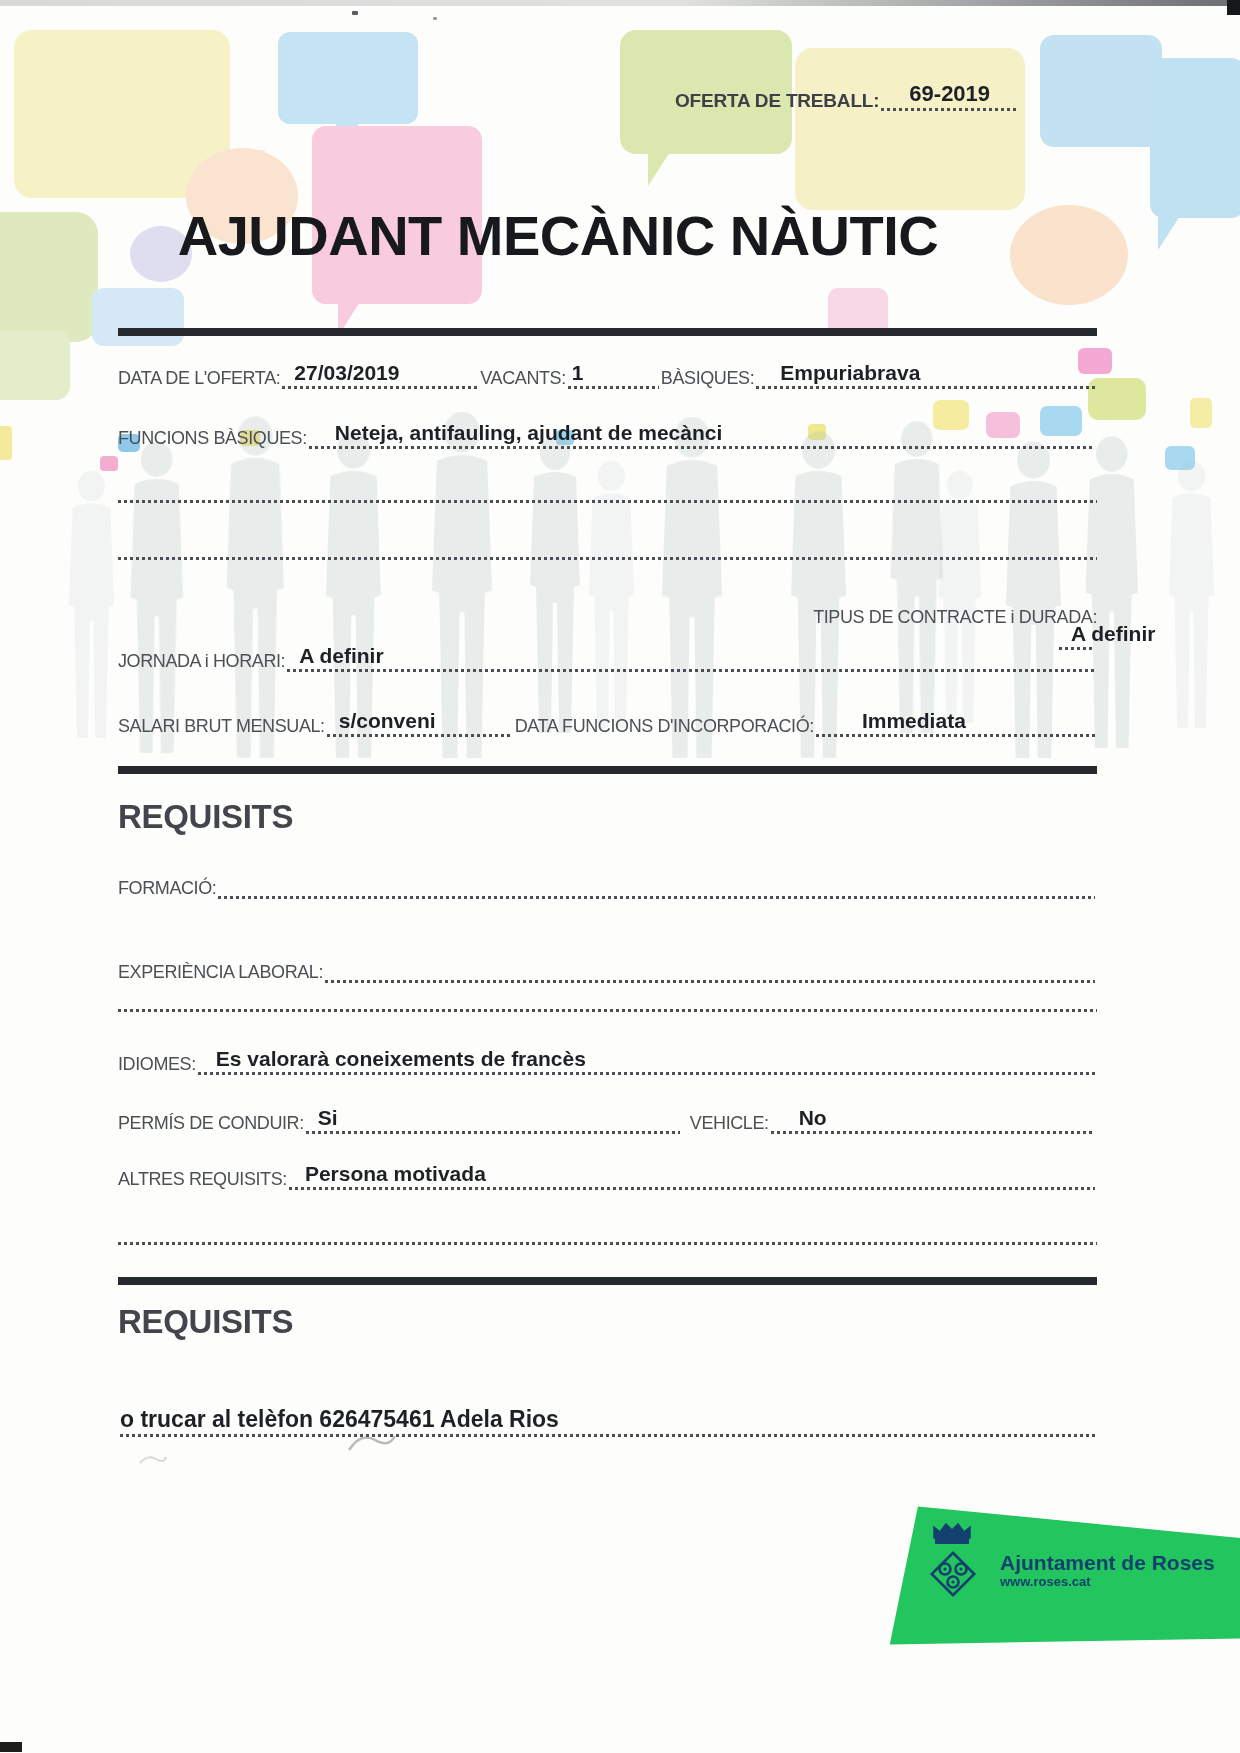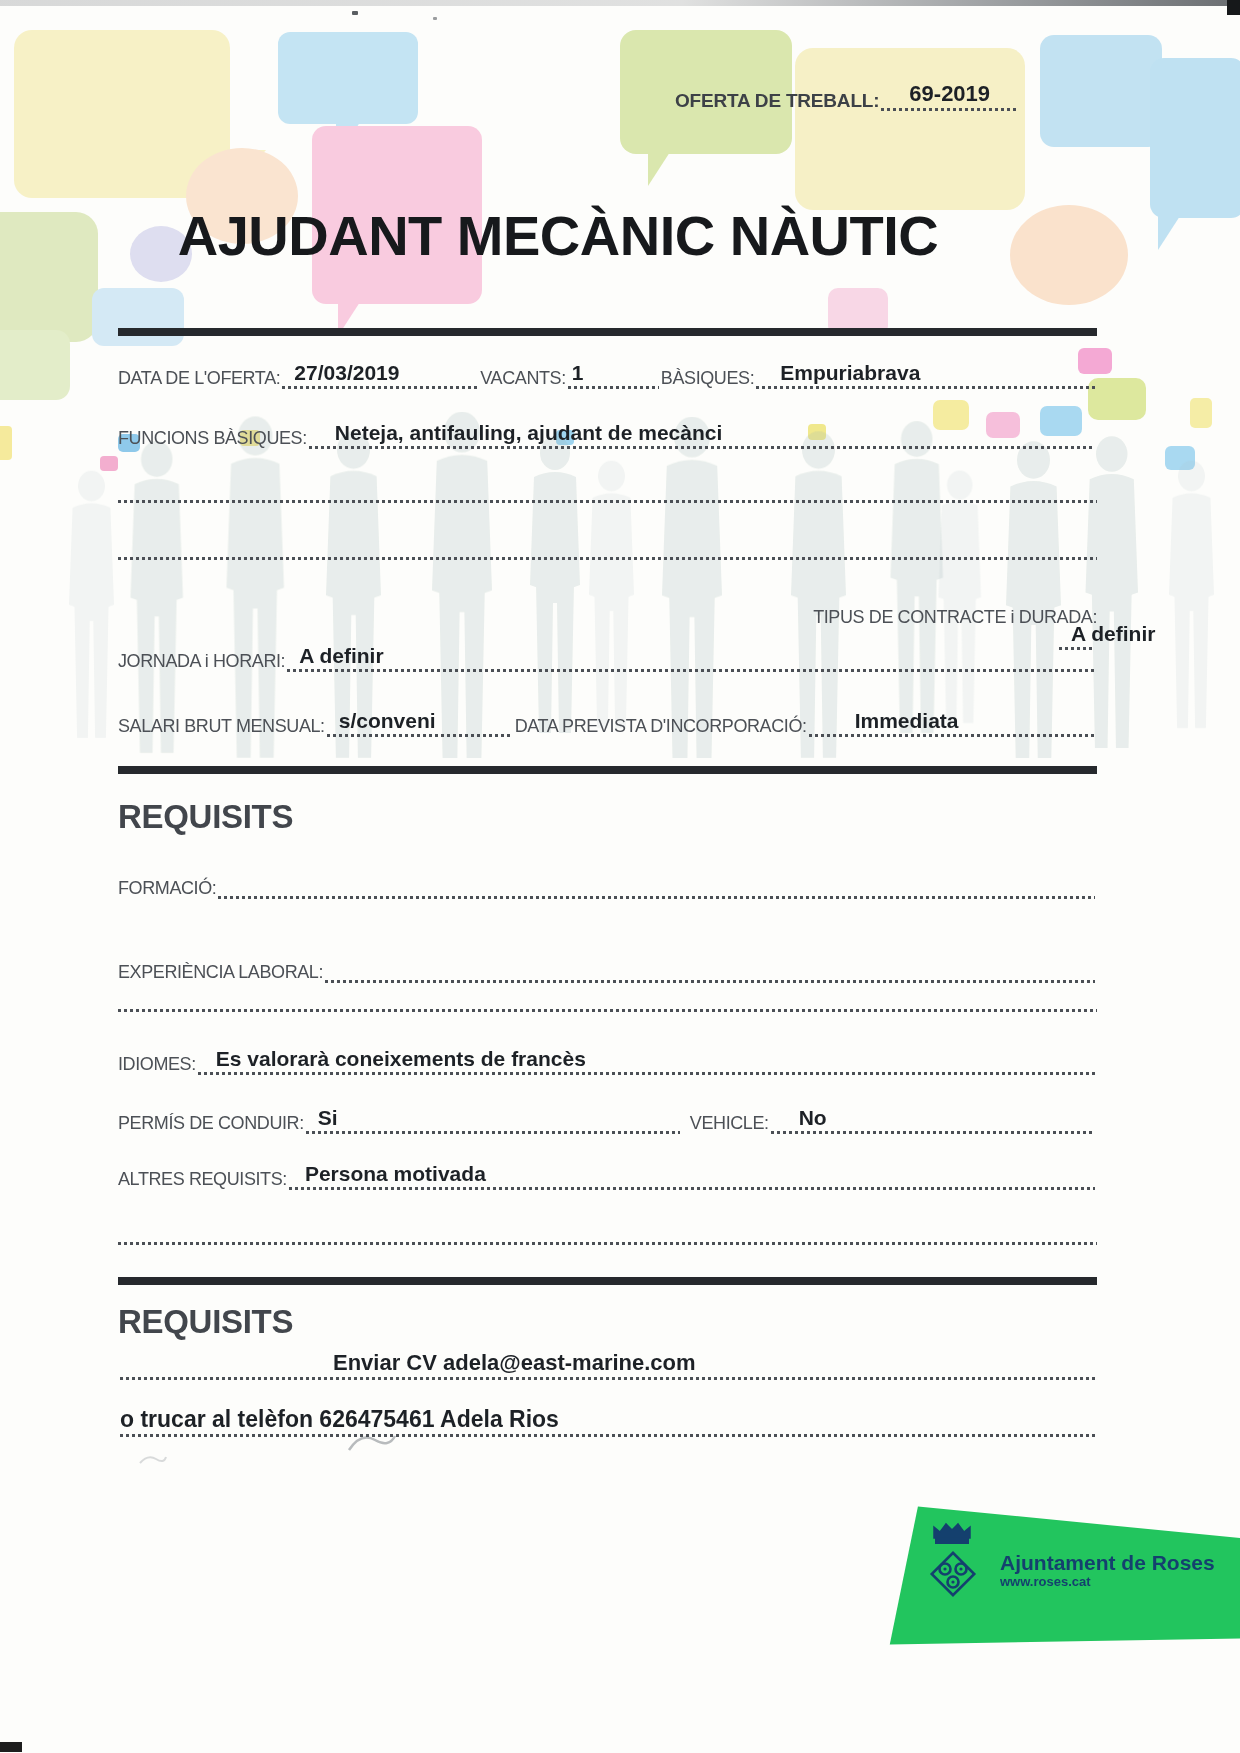--- a/index.html
+++ b/index.html
@@ -173,21 +173,21 @@
     <span class="field">
       <span class="value">A definir</span>
     </span>
   </div>
 
   <div class="row" style="top:694px;">
     <span class="label">SALARI BRUT MENSUAL:</span>
     <span class="field" style="flex:0 0 190px;">
       <span class="value">s/conveni</span>
     </span>
-    <span class="label">DATA PREVISTA D'INCORPORACIÓ:</span>
+    <span class="label">DATA FUNCIONS D'INCORPORACIÓ:</span>
     <span class="field">
       <span class="value" style="left:48px;">Immediata</span>
     </span>
   </div>
 
   <div class="rule" style="top:766px;"></div>
 
   <div class="section-heading" style="top:798px;">REQUISITS</div>
 
   <div class="row" style="top:856px;">
@@ -226,25 +226,20 @@
       <span class="value" style="left:18px;">Persona motivada</span>
     </span>
   </div>
 
   <div class="dotline-abs" style="top:1242px;"></div>
 
   <div class="rule" style="top:1277px;"></div>
 
   <div class="section-heading" style="top:1303px;">REQUISITS</div>
 
-  <div class="row" style="top:1337px;">
-    <span class="field">
-      <span class="value" style="left:215px;font-size:22px;">Enviar CV adela@east-marine.com</span>
-    </span>
-  </div>
 
   <div class="row" style="top:1394px;">
     <span class="field">
       <span class="value" style="left:2px;font-size:23px;">o trucar al telèfon 626475461 Adela Rios</span>
     </span>
   </div>
 
   <div class="logo-banner">
     <svg class="crest" width="62" height="92" viewBox="0 0 62 92">
       <g stroke="#14406E" fill="none" stroke-width="2.6">

